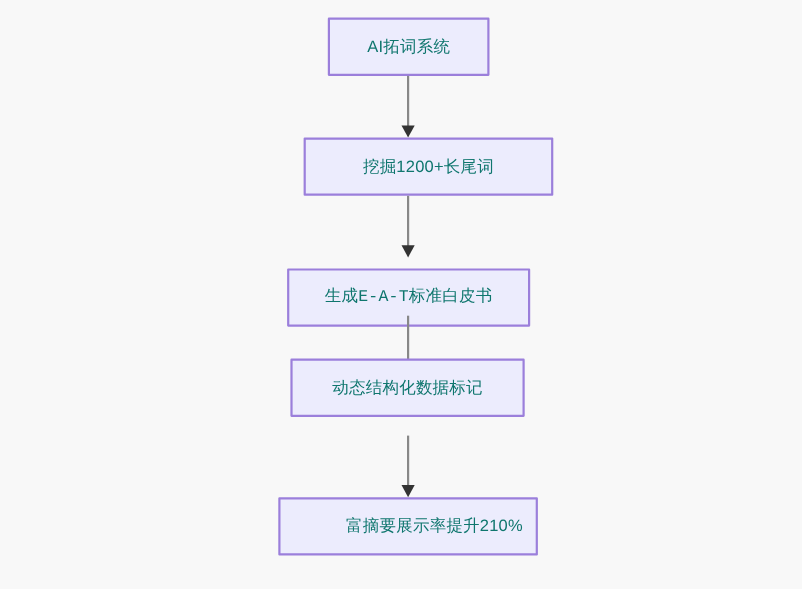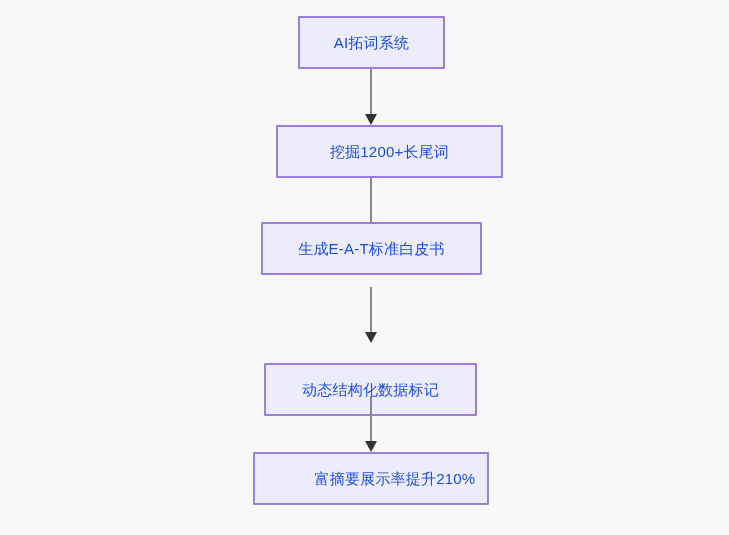--- a/index.html
+++ b/index.html
@@ -20,21 +20,21 @@
   }
   .node {
     position: absolute;
     box-sizing: border-box;
     background: #ececfd;
     border: 2px solid #9b7fdb;
     border-radius: 1px;
     display: flex;
     align-items: center;
     justify-content: center;
-    color: #1d4ed8;
+    color: #0f766e;
     font-size: 15px;
     line-height: 1;
     letter-spacing: 0.2px;
     white-space: nowrap;
   }
   .node-label {
     display: block;
   }
   .connector {
     position: absolute;
@@ -65,32 +65,32 @@
     <span class="node-label">挖掘1200+长尾词</span>
   </div>
 
   <div class="connector" style="left:364px; top:178px; height:56px;">
     <svg width="14" height="56" viewBox="0 0 14 56">
       <line x1="7" y1="0" x2="7" y2="46" stroke="#888888" stroke-width="2"></line>
       <polygon points="1,45 13,45 7,56" fill="#333333"></polygon>
     </svg>
   </div>
 
-  <div class="node" style="left:261px; top:222px; width:221px; height:53px;">
+  <div class="node" style="left:261px; top:244px; width:221px; height:53px;font-family:Liberation Mono, monospace;">
     <span class="node-label">生成E-A-T标准白皮书</span>
   </div>
 
   <div class="connector" style="left:364px; top:287px; height:56px;">
     <svg width="14" height="56" viewBox="0 0 14 56">
       <line x1="7" y1="0" x2="7" y2="46" stroke="#888888" stroke-width="2"></line>
       <polygon points="1,45 13,45 7,56" fill="#333333"></polygon>
     </svg>
   </div>
 
-  <div class="node" style="left:264px; top:363px; width:213px; height:53px;">
+  <div class="node" style="left:264px; top:326px; width:213px; height:53px;">
     <span class="node-label">动态结构化数据标记</span>
   </div>
 
   <div class="connector" style="left:364px; top:396px; height:56px;">
     <svg width="14" height="56" viewBox="0 0 14 56">
       <line x1="7" y1="0" x2="7" y2="46" stroke="#888888" stroke-width="2"></line>
       <polygon points="1,45 13,45 7,56" fill="#333333"></polygon>
     </svg>
   </div>
 

